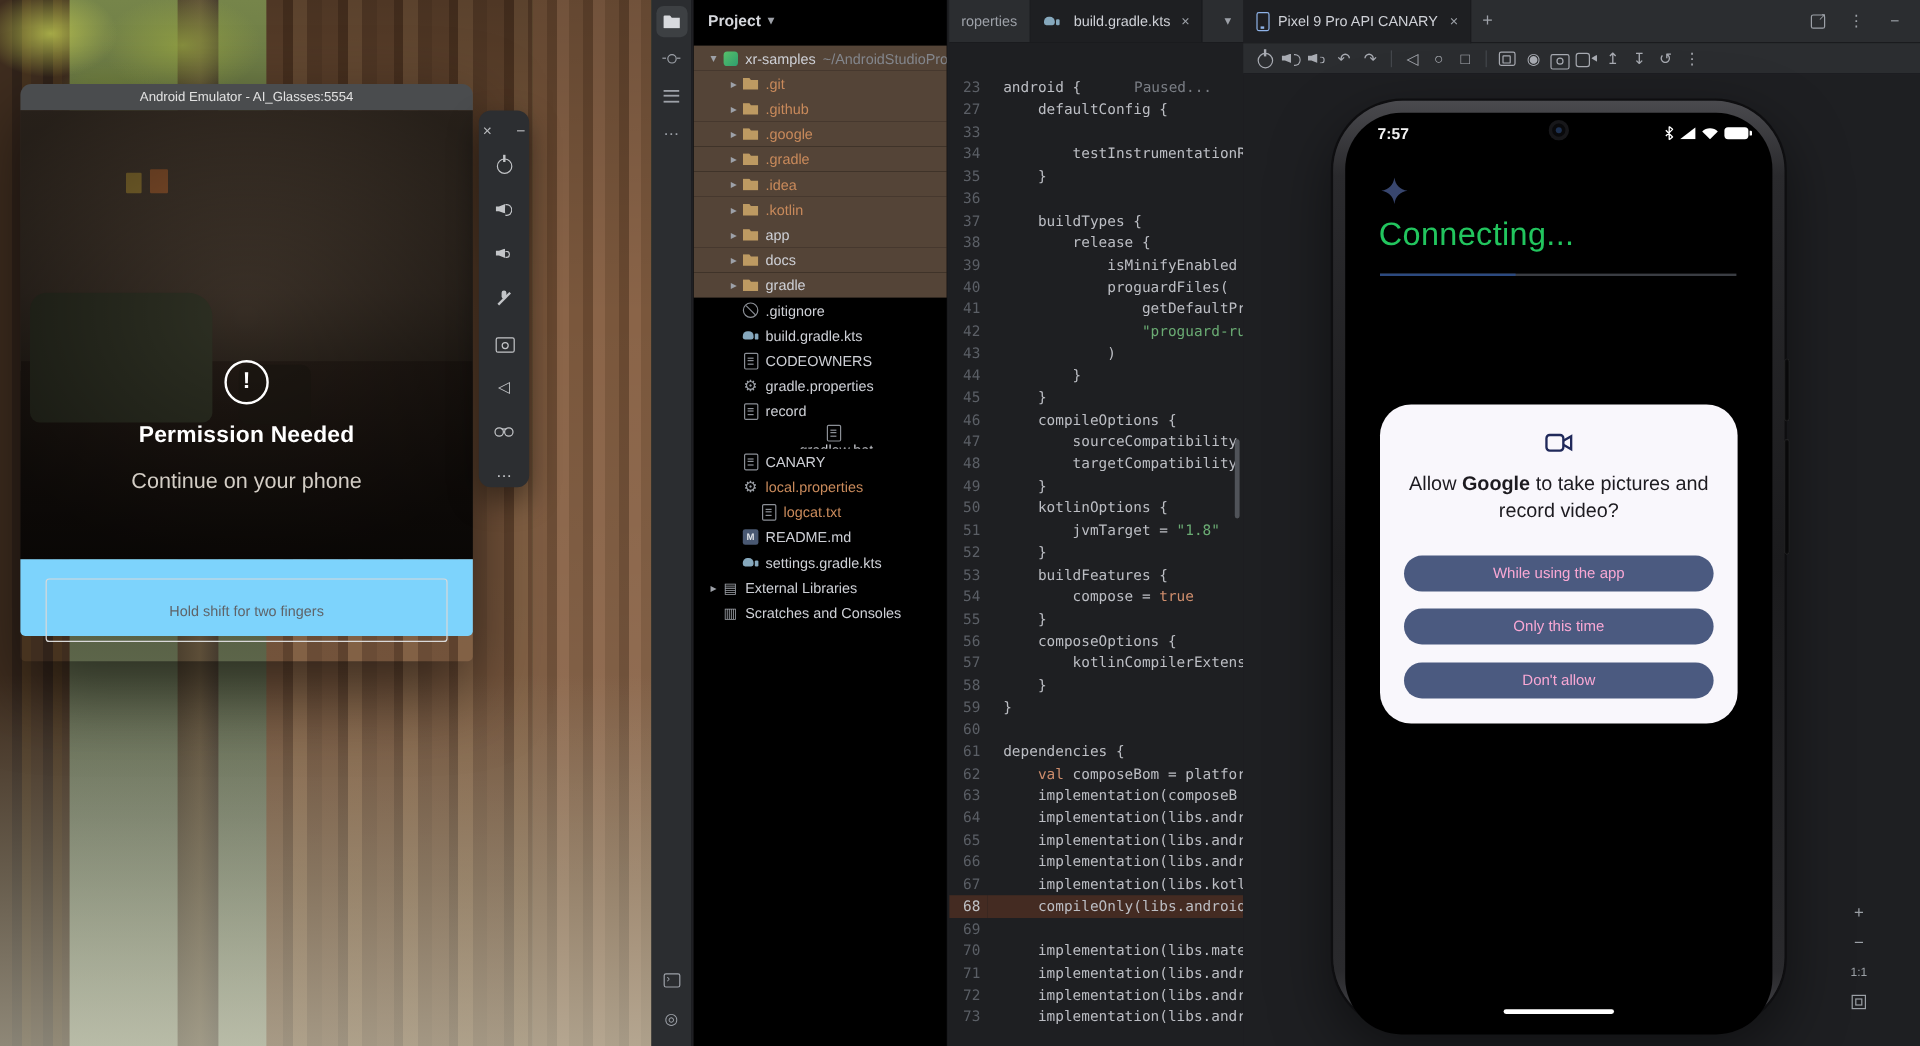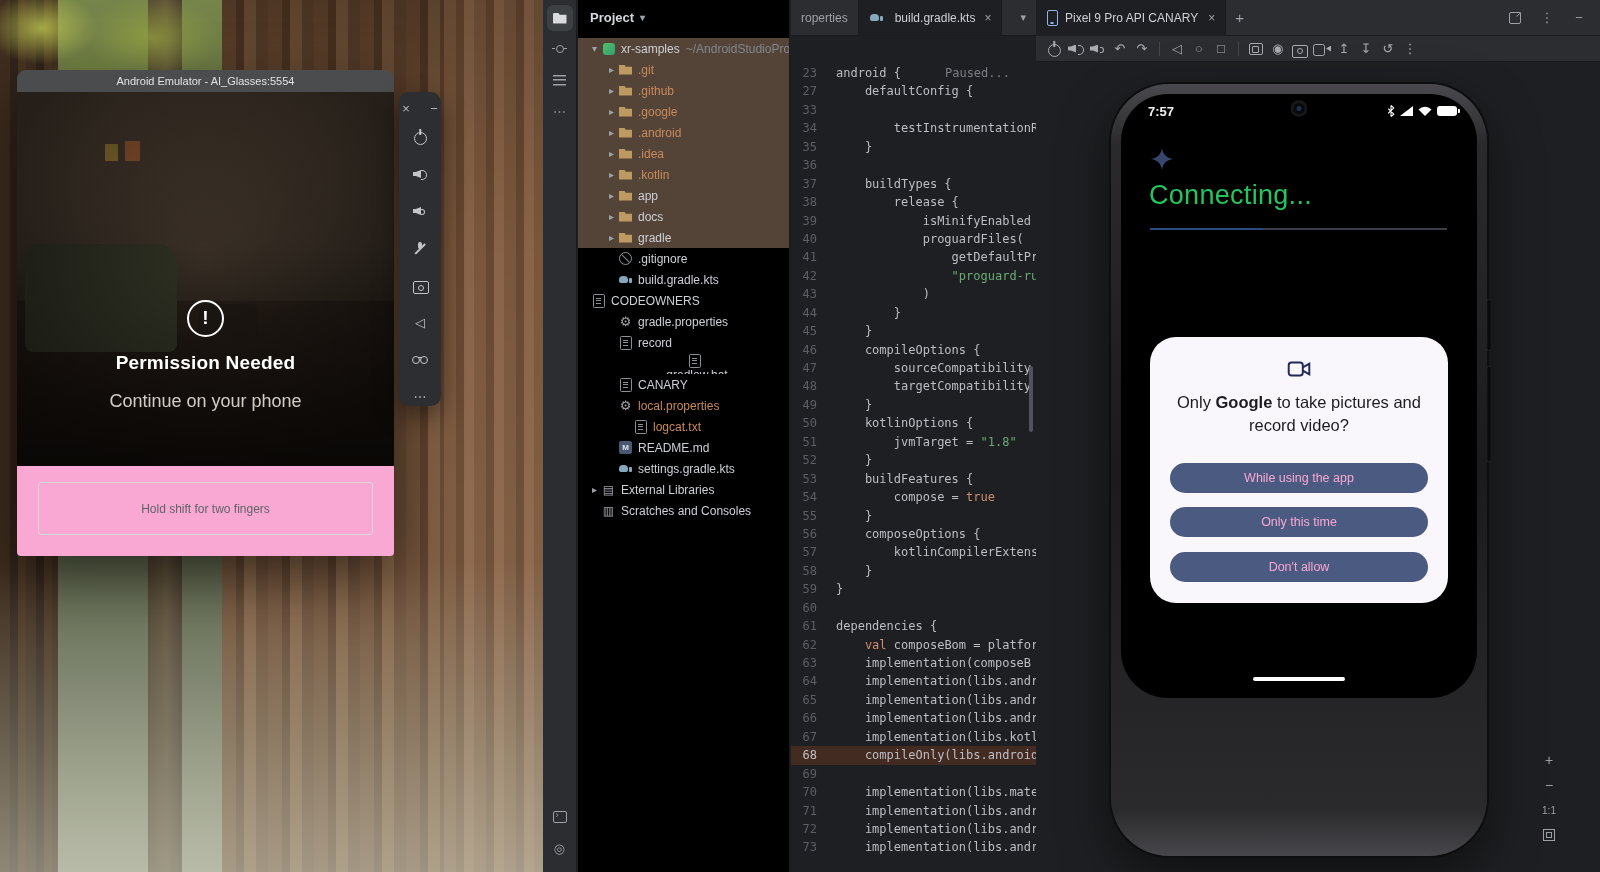--- a/index.html
+++ b/index.html
@@ -45,21 +45,21 @@
     background:#383b2b; border-radius:14px 20px 8px 8px; }
   .stool { position:absolute; left:182px; top:212px; width:60px; height:50px;
     background:#241d16; border-radius:8px; }
   .room-dim { position:absolute; inset:0;
     background:radial-gradient(250px 210px at 50% 45%,rgba(0,0,0,.18),rgba(0,0,0,.58)); }
   .perm { position:absolute; left:0; right:0; top:208px; text-align:center; z-index:2; }
   .perm-icon { width:37px; height:37px; border:2.5px solid #fff; border-radius:50%;
     margin:0 auto 15px; font-weight:bold; font-size:19px; line-height:32px; color:#fff; }
   .perm-title { font-size:19px; font-weight:bold; color:#fff; letter-spacing:.2px; }
   .perm-sub { margin-top:17px; font-size:18px; color:#d3cdc5; }
-  .emu-white { height:90px; background:#f9a8d4; position:relative; border-radius:0 0 4px 4px; }
+  .emu-white { height:64px; background:#7dd3fc; position:relative; border-radius:0 0 4px 4px; }
   .hint-box { position:absolute; left:21px; right:21px; top:16px; height:53px;
     border:1px solid #d9d9d9; border-radius:3px; display:flex; align-items:center;
     justify-content:center; font-size:12px; color:#5f6368; }
 
   
   .emu-tools { position:absolute; left:399px; top:92px; width:42px; height:314px;
     background:#2c2e31; border-radius:10px; box-shadow:0 10px 26px rgba(0,0,0,.45);
     display:flex; flex-direction:column; align-items:center; padding-top:7px; z-index:6; }
   .winrow { display:flex; gap:10px; color:#b9bbbe; font-size:12px; height:16px; }
   .eicons { display:flex; flex-direction:column; align-items:center; gap:19px;
@@ -150,21 +150,21 @@
   .vsep { width:1px; height:14px; background:#44474c; margin:0 5px; flex:none; }
   .canvas { position:absolute; top:62px; left:0; right:0; bottom:0; }
 
   .frame { position:absolute; left:75px; top:22px; width:376px; height:772px; border-radius:58px;
     background:linear-gradient(180deg,#4a4a4e,#2a2a2d 8%,#1b1b1d 50%,#2a2a2d 94%,#47474b);
     box-shadow:0 0 0 2px #0e0e10, 0 18px 50px rgba(0,0,0,.5); }
   .sbtn { position:absolute; right:-4px; width:4px; border-radius:2px; background:#0a0a0b;
     box-shadow:inset 0 0 1px #555; }
   .sbtn.pwr { top:215px; height:52px; }
   .sbtn.vol { top:282px; height:96px; }
-  .screen { position:absolute; left:10px; top:10px; width:356px; height:604px; border-radius:47px;
+  .screen { position:absolute; left:10px; top:10px; width:356px; height:768px; border-radius:47px;
     background:#000; overflow:hidden; }
   .time { position:absolute; left:27px; top:10px; color:#f2f2f2; font-size:13px; font-weight:bold; }
   .punch { position:absolute; left:50%; top:6px; transform:translateX(-50%); width:17px; height:17px;
     border-radius:50%; background:#0a0a0c; box-shadow:inset 0 0 0 3px #17171a, inset 0 0 4px #000; }
   .punch::after { content:""; position:absolute; left:6px; top:6px; width:5px; height:5px;
     border-radius:50%; background:#1d3050; }
   .sicons { position:absolute; right:20px; top:11px; display:flex; align-items:center; gap:5px; }
   .battery { width:20px; height:10px; border-radius:3px; background:#fff; position:relative; }
   .battery::after { content:""; position:absolute; right:-2.5px; top:3px; width:2px; height:4px;
     background:#fff; border-radius:0 1px 1px 0; }
@@ -351,21 +351,21 @@
           <span class="tlabel" data-name="tree-item-label">.github</span>
         </div>
         <div class="trow sel c-ex" data-name="tree-item-google" style="padding-left: 27px;">
           <span class="chev" data-name="chevron-icon">▸</span>
           <span class="ti ti-folder" data-name="folder-icon"></span>
           <span class="tlabel" data-name="tree-item-label">.google</span>
         </div>
         <div class="trow sel c-ex" data-name="tree-item-gradle" style="padding-left: 27px;">
           <span class="chev" data-name="chevron-icon">▸</span>
           <span class="ti ti-folder" data-name="folder-icon"></span>
-          <span class="tlabel" data-name="tree-item-label">.android</span>
+          <span class="tlabel" data-name="tree-item-label">.gradle</span>
         </div>
         <div class="trow sel c-ex" data-name="tree-item-idea" style="padding-left: 27px;">
           <span class="chev" data-name="chevron-icon">▸</span>
           <span class="ti ti-folder" data-name="folder-icon"></span>
           <span class="tlabel" data-name="tree-item-label">.idea</span>
         </div>
         <div class="trow sel c-ex" data-name="tree-item-kotlin" style="padding-left: 27px;">
           <span class="chev" data-name="chevron-icon">▸</span>
           <span class="ti ti-folder" data-name="folder-icon"></span>
           <span class="tlabel" data-name="tree-item-label">.kotlin</span>
@@ -388,21 +388,21 @@
         <div class="trow" data-name="tree-item-gitignore" style="padding-left: 27px;">
           <span class="chev" data-name="chevron-spacer"></span>
           <span class="ti ti-slash" data-name="slash-icon"></span>
           <span class="tlabel" data-name="tree-item-label">.gitignore</span>
         </div>
         <div class="trow" data-name="tree-item-build-gradle-kts" style="padding-left: 27px;">
           <span class="chev" data-name="chevron-spacer"></span>
           <span class="ti ti-gradle" data-name="gradle-icon"></span>
           <span class="tlabel" data-name="tree-item-label">build.gradle.kts</span>
         </div>
-        <div class="trow" data-name="tree-item-codeowners" style="">
+        <div class="trow" data-name="tree-item-codeowners" style="padding-left: 27px;">
           <span class="chev" data-name="chevron-spacer"></span>
           <span class="ti ti-file" data-name="file-icon"></span>
           <span class="tlabel" data-name="tree-item-label">CODEOWNERS</span>
         </div>
         <div class="trow" data-name="tree-item-gradle-properties" style="padding-left: 27px;">
           <span class="chev" data-name="chevron-spacer"></span>
           <span class="ti ti-gear" data-name="gear-icon">⚙</span>
           <span class="tlabel" data-name="tree-item-label">gradle.properties</span>
         </div>
         <div class="trow" data-name="tree-item-gradlew" style="padding-left: 27px;">
@@ -620,21 +620,21 @@
           <div class="connecting" data-name="connecting-text">Connecting...</div>
           <div class="progress" data-name="progress-bar">
               <div class="fill" data-name="progress-fill" style="width: 38%;"></div>
             </div>
           <div class="mdialog" data-name="permission-dialog">
             <svg class="vicon" width="26" height="26" viewBox="0 0 24 24" fill="none" stroke="#20295a" stroke-width="1.8" data-name="videocam-icon">
               <rect x="2.5" y="6" width="13" height="12" rx="2.5"></rect>
               <path d="M15.5 10.5 L21.5 7 V17 L15.5 13.5"></path>
             </svg>
             <div class="msg" data-name="permission-message">
-              <span data-name="message-prefix">Only </span><b data-name="app-name">Google</b><span data-name="message-suffix"> to take pictures and record video?</span>
+              <span data-name="message-prefix">Allow </span><b data-name="app-name">Google</b><span data-name="message-suffix"> to take pictures and record video?</span>
             </div>
           <div class="mbtn mbtn0" data-name="permission-button-allow-while-using">While using the app</div><div class="mbtn mbtn1" data-name="permission-button-allow-only-this-time">Only this time</div><div class="mbtn mbtn2" data-name="permission-button-dont-allow">Don't allow</div></div>
           <div class="homebar" data-name="home-indicator"></div>
         </div>
       </div>
       <div class="zoomctl" data-name="zoom-controls">
           <span class="icn" data-name="zoom-in-icon">+</span>
           <span class="icn" data-name="zoom-out-icon">−</span>
           <span class="icn" data-name="zoom-level-icon">1:1</span>
           <span class="icn i-fit" data-name="zoom-fit-icon"></span>

